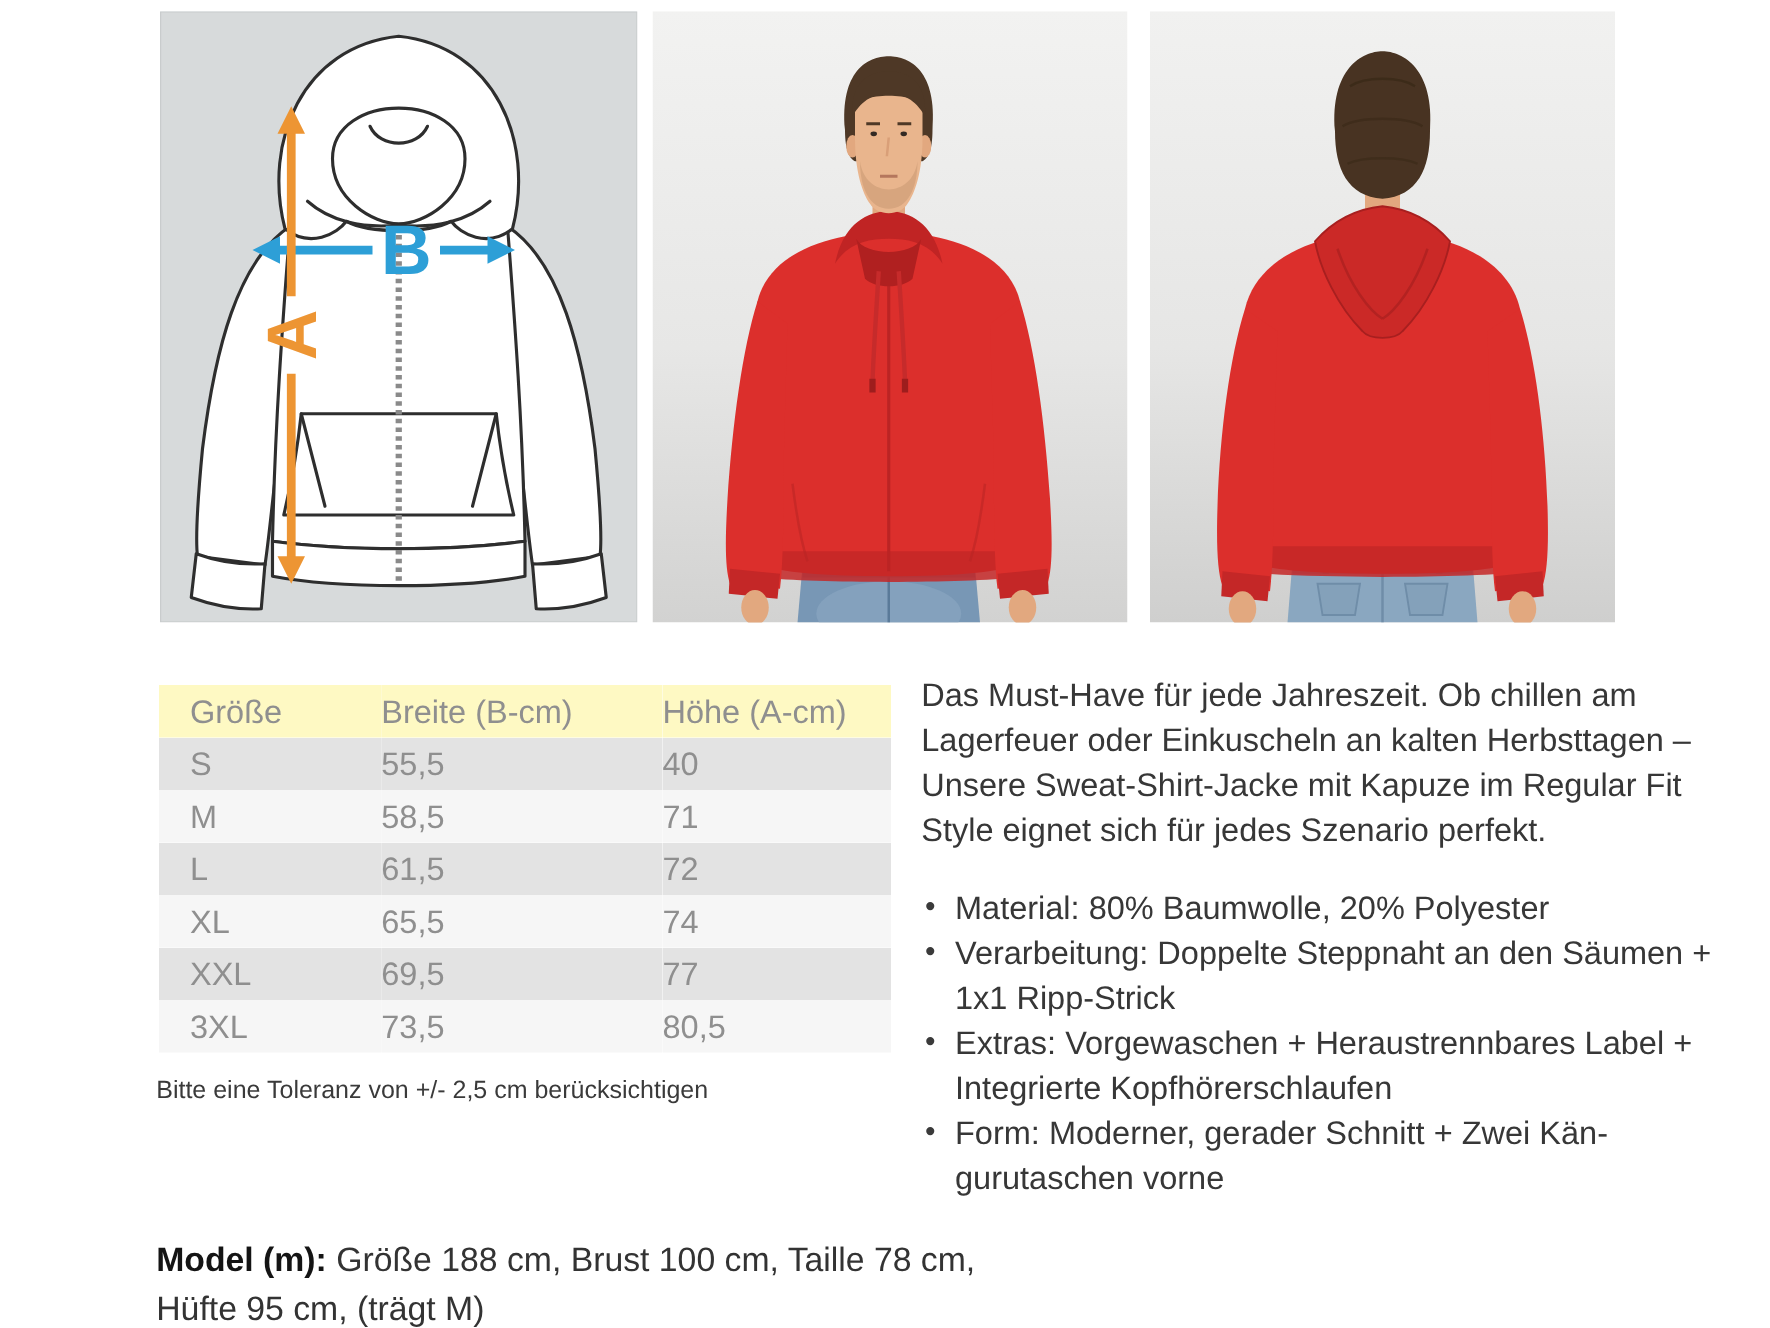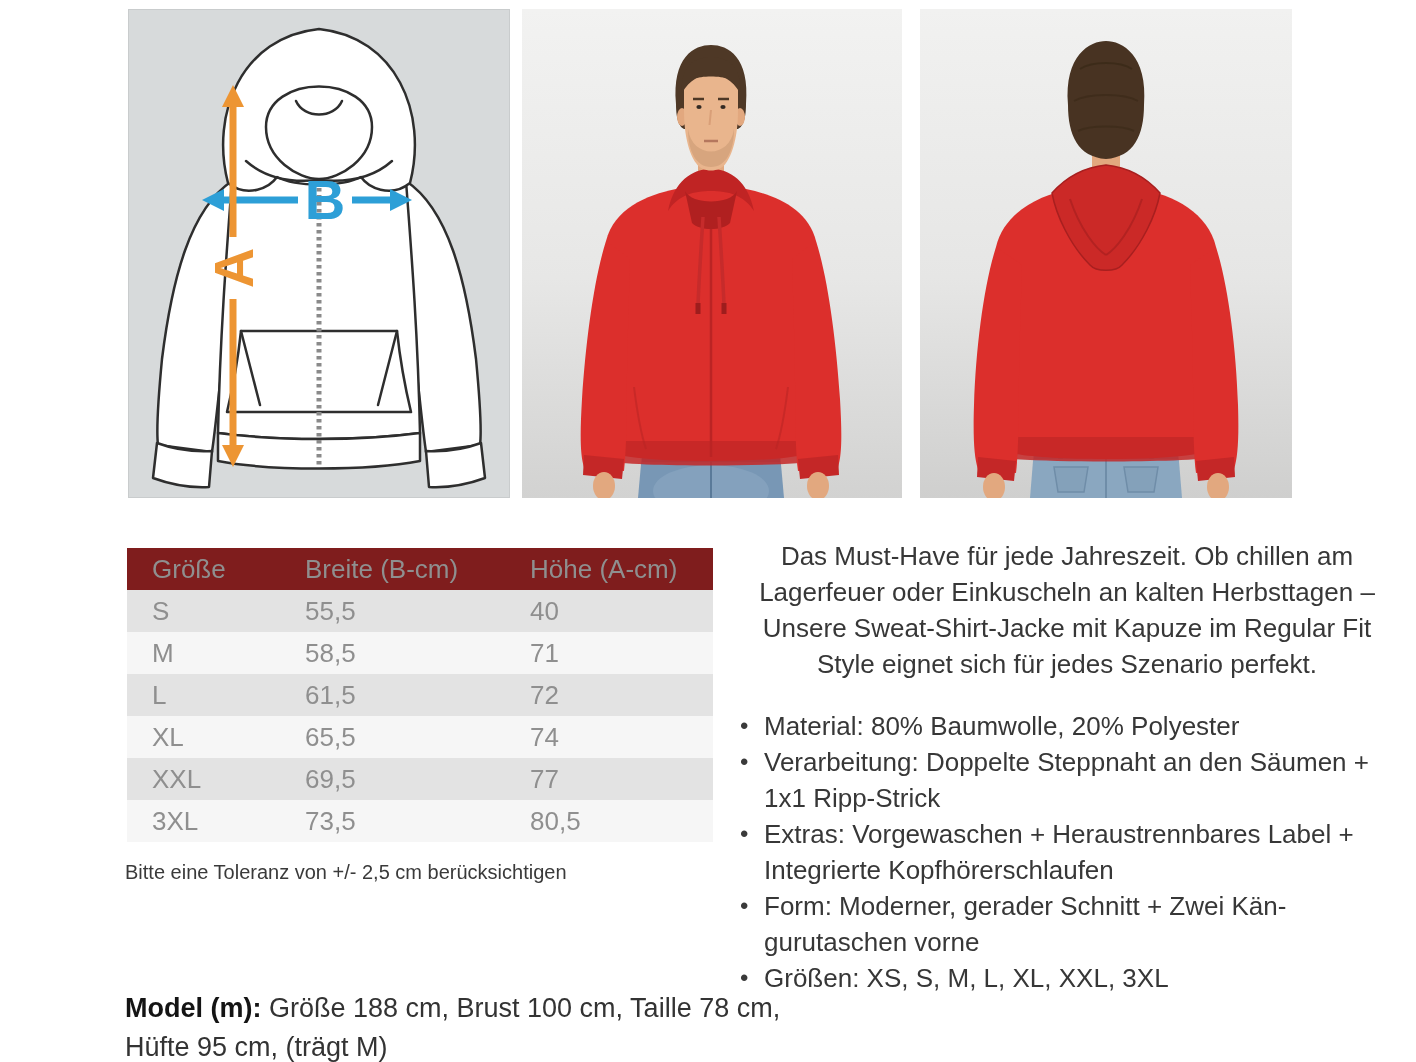--- a/index.html
+++ b/index.html
@@ -14,33 +14,33 @@
 
   
   #size-table-wrap{position:absolute;left:127px;top:548px;}
   table{border-collapse:collapse;table-layout:fixed;width:586px;}
   th,td{
     height:42px;font-size:26px;font-weight:400;color:#8f8f8f;
     text-align:left;padding:0;vertical-align:middle;white-space:nowrap;
     overflow:hidden;
   }
   th:first-child,td:first-child{padding-left:25px;}
-  thead tr{background:#7f1d1d;}
+  thead tr{background:#fef9c3;}
   tbody tr:nth-child(odd){background:#e3e3e3;}
   tbody tr:nth-child(even){background:#f6f6f6;}
 
   #tolerance{position:absolute;left:125px;top:861px;width:680px;
     font-size:20px;color:#3a3a3a;}
   #model{position:absolute;left:125px;top:989px;width:656px;
     font-size:27px;line-height:39px;color:#333;}
   #model strong{color:#141414;}
 
   #description{position:absolute;left:737px;top:538px;width:660px;
     color:#373737;font-size:26px;line-height:36px;}
-  #description p{margin:0;text-align:center;}
+  #description p{margin:0;}
   ul.features{list-style:none;margin:26px 0 0 0;padding:0;}
   ul.features li{position:relative;padding-left:27px;hyphens:manual;}
   ul.features li::before{content:"\2022";position:absolute;left:3px;top:0;
     font-size:24px;color:#3a3a3a;}
   svg text{font-family:"Liberation Sans", sans-serif;}
 </style>
 </head>
 <body>
 
 <div class="panel" id="diagram-panel">
@@ -252,15 +252,14 @@
 
 <div id="model"><strong>Model (m):</strong><span> Größe 188 cm, Brust 100 cm, Taille 78 cm, Hüfte 95 cm, (trägt M)</span></div>
 
 <div id="description">
   <p>Das Must-Have für jede Jahreszeit. Ob chillen am Lagerfeuer oder Einkuscheln an kalten Herbsttagen – Unsere Sweat-Shirt-Jacke mit Kapuze im Regular Fit Style eignet sich für jedes Szenario perfekt.</p>
   <ul class="features">
     <li>Material: 80% Baumwolle, 20% Polyester</li>
     <li>Verarbeitung: Doppelte Steppnaht an den Säumen + 1x1 Ripp-Strick</li>
     <li>Extras: Vorgewaschen + Heraustrennbares Label + Integrierte Kopfhörerschlaufen</li>
     <li>Form: Moderner, gerader Schnitt + Zwei Kän­gurutaschen vorne</li>
-    <li>Größen:  XS, S, M, L, XL, XXL, 3XL</li>
   </ul>
 </div>
 
 </body></html>

